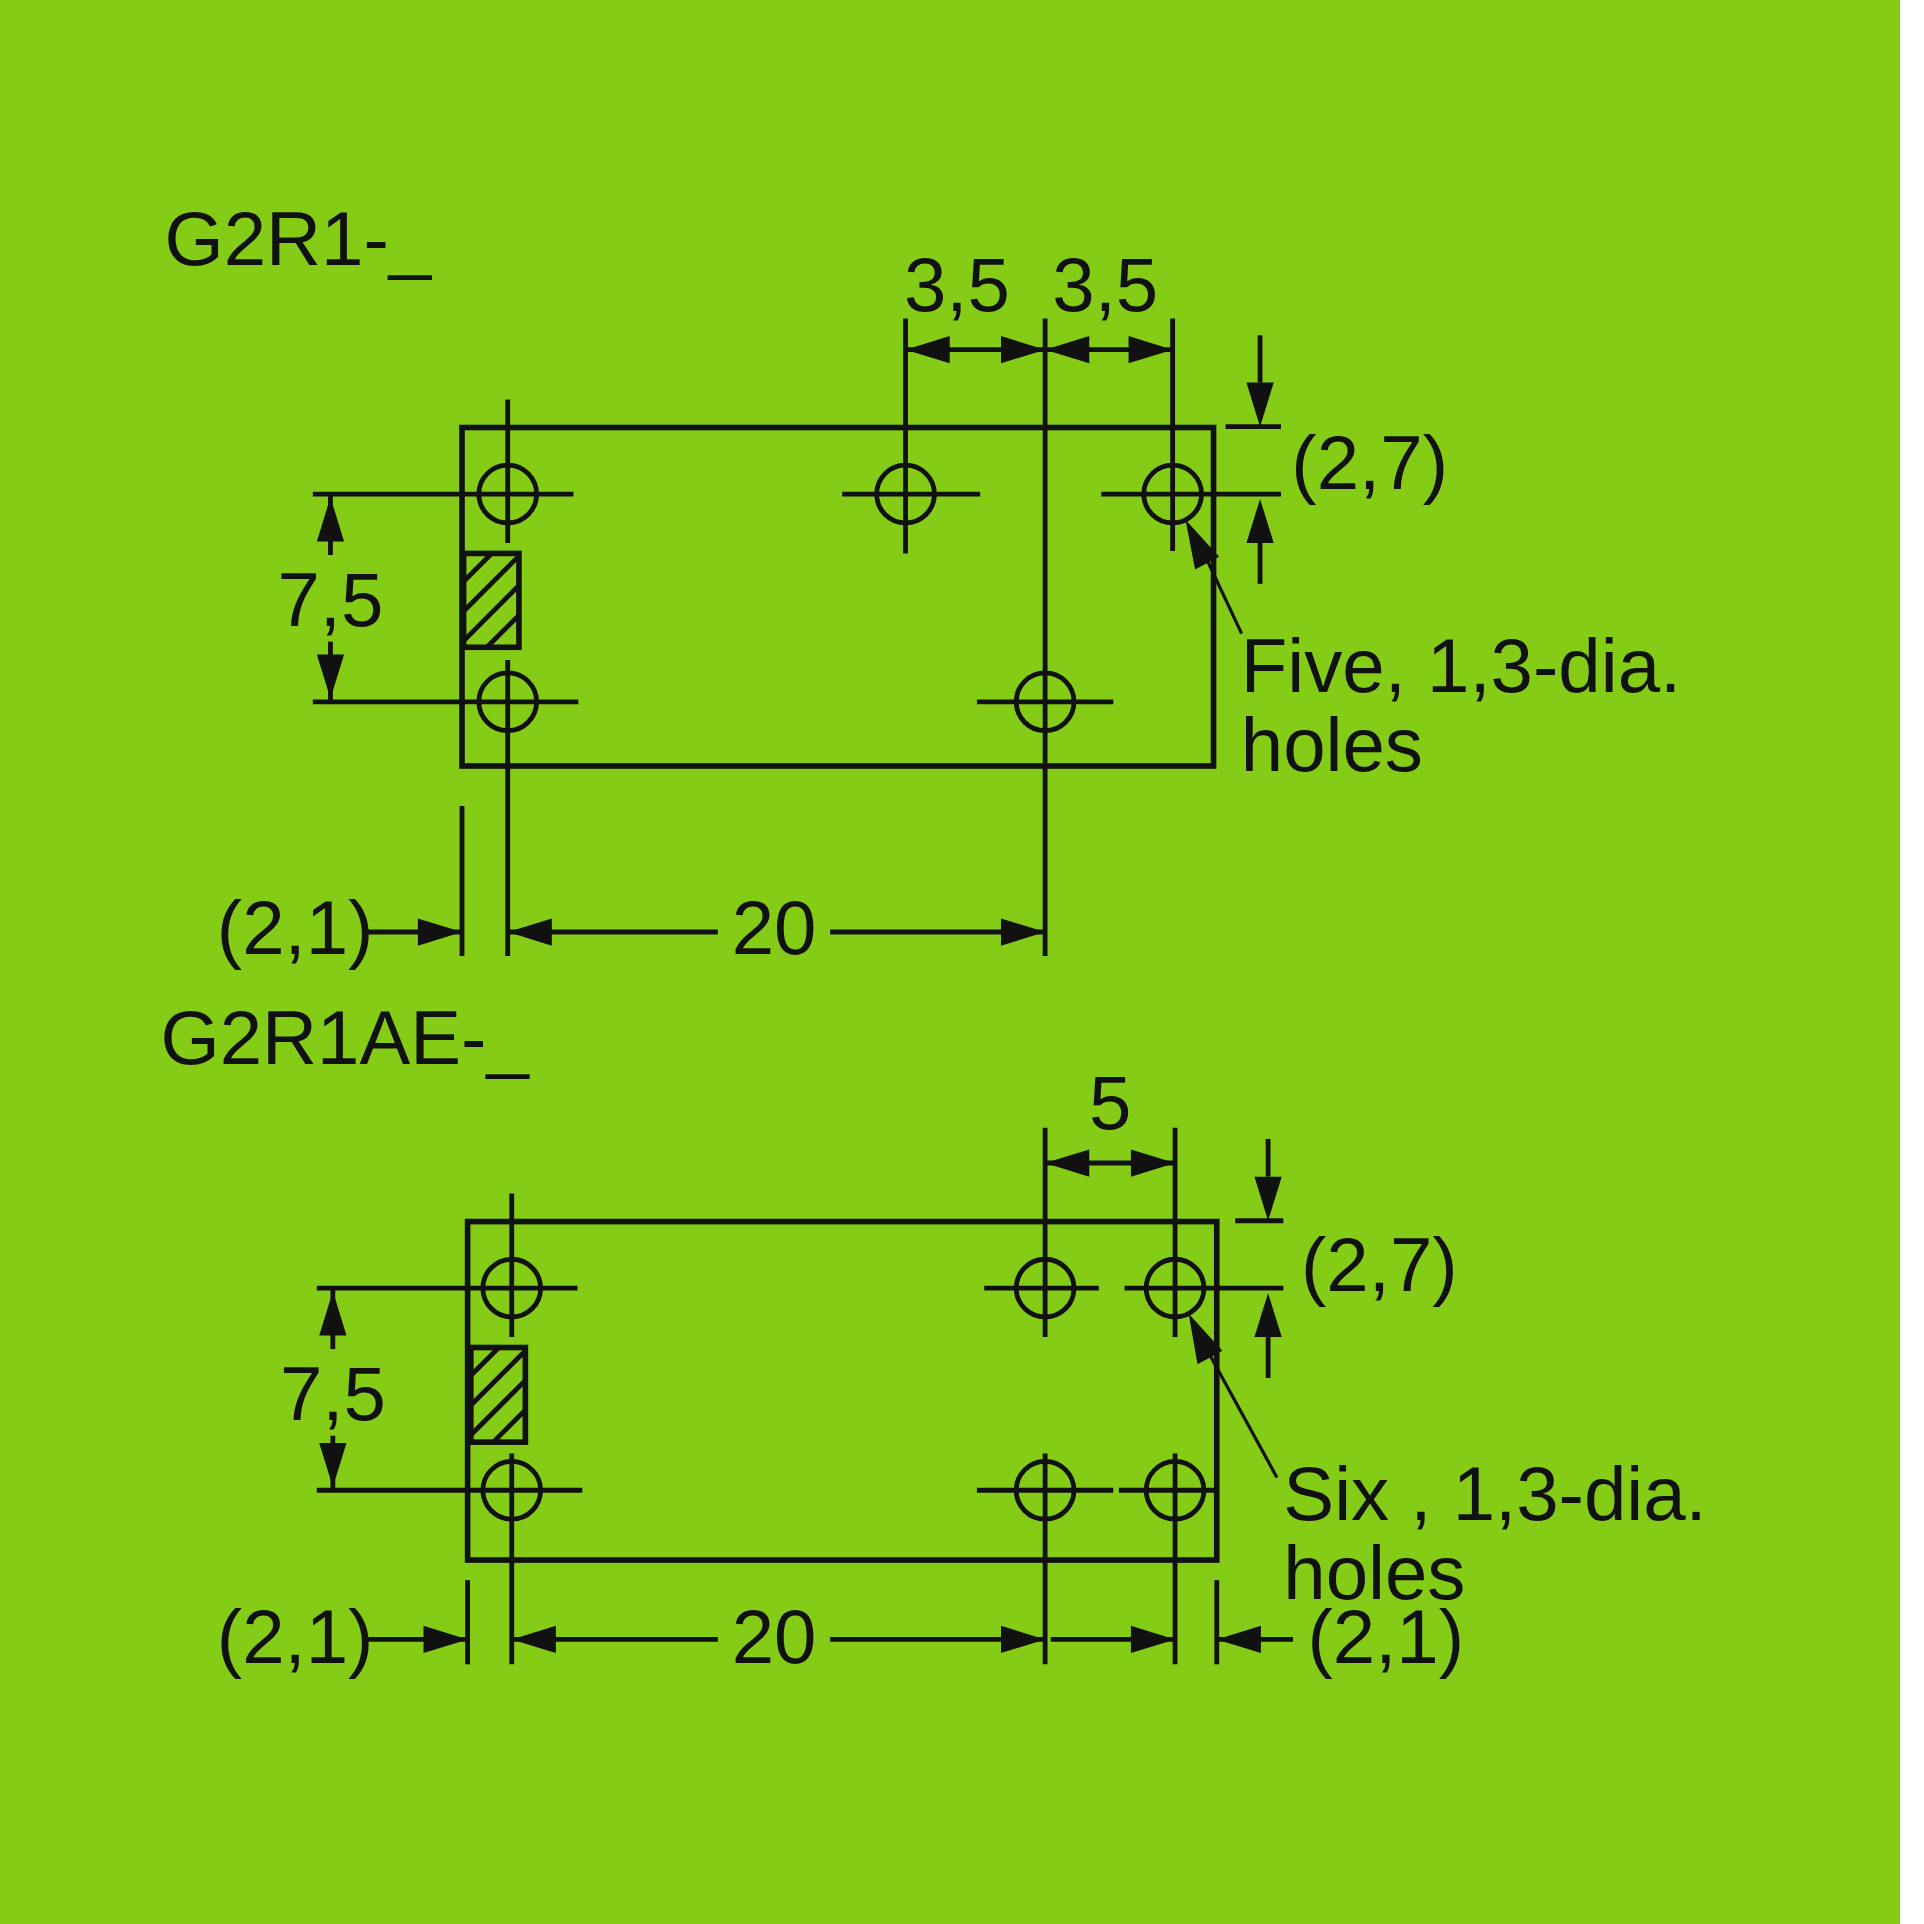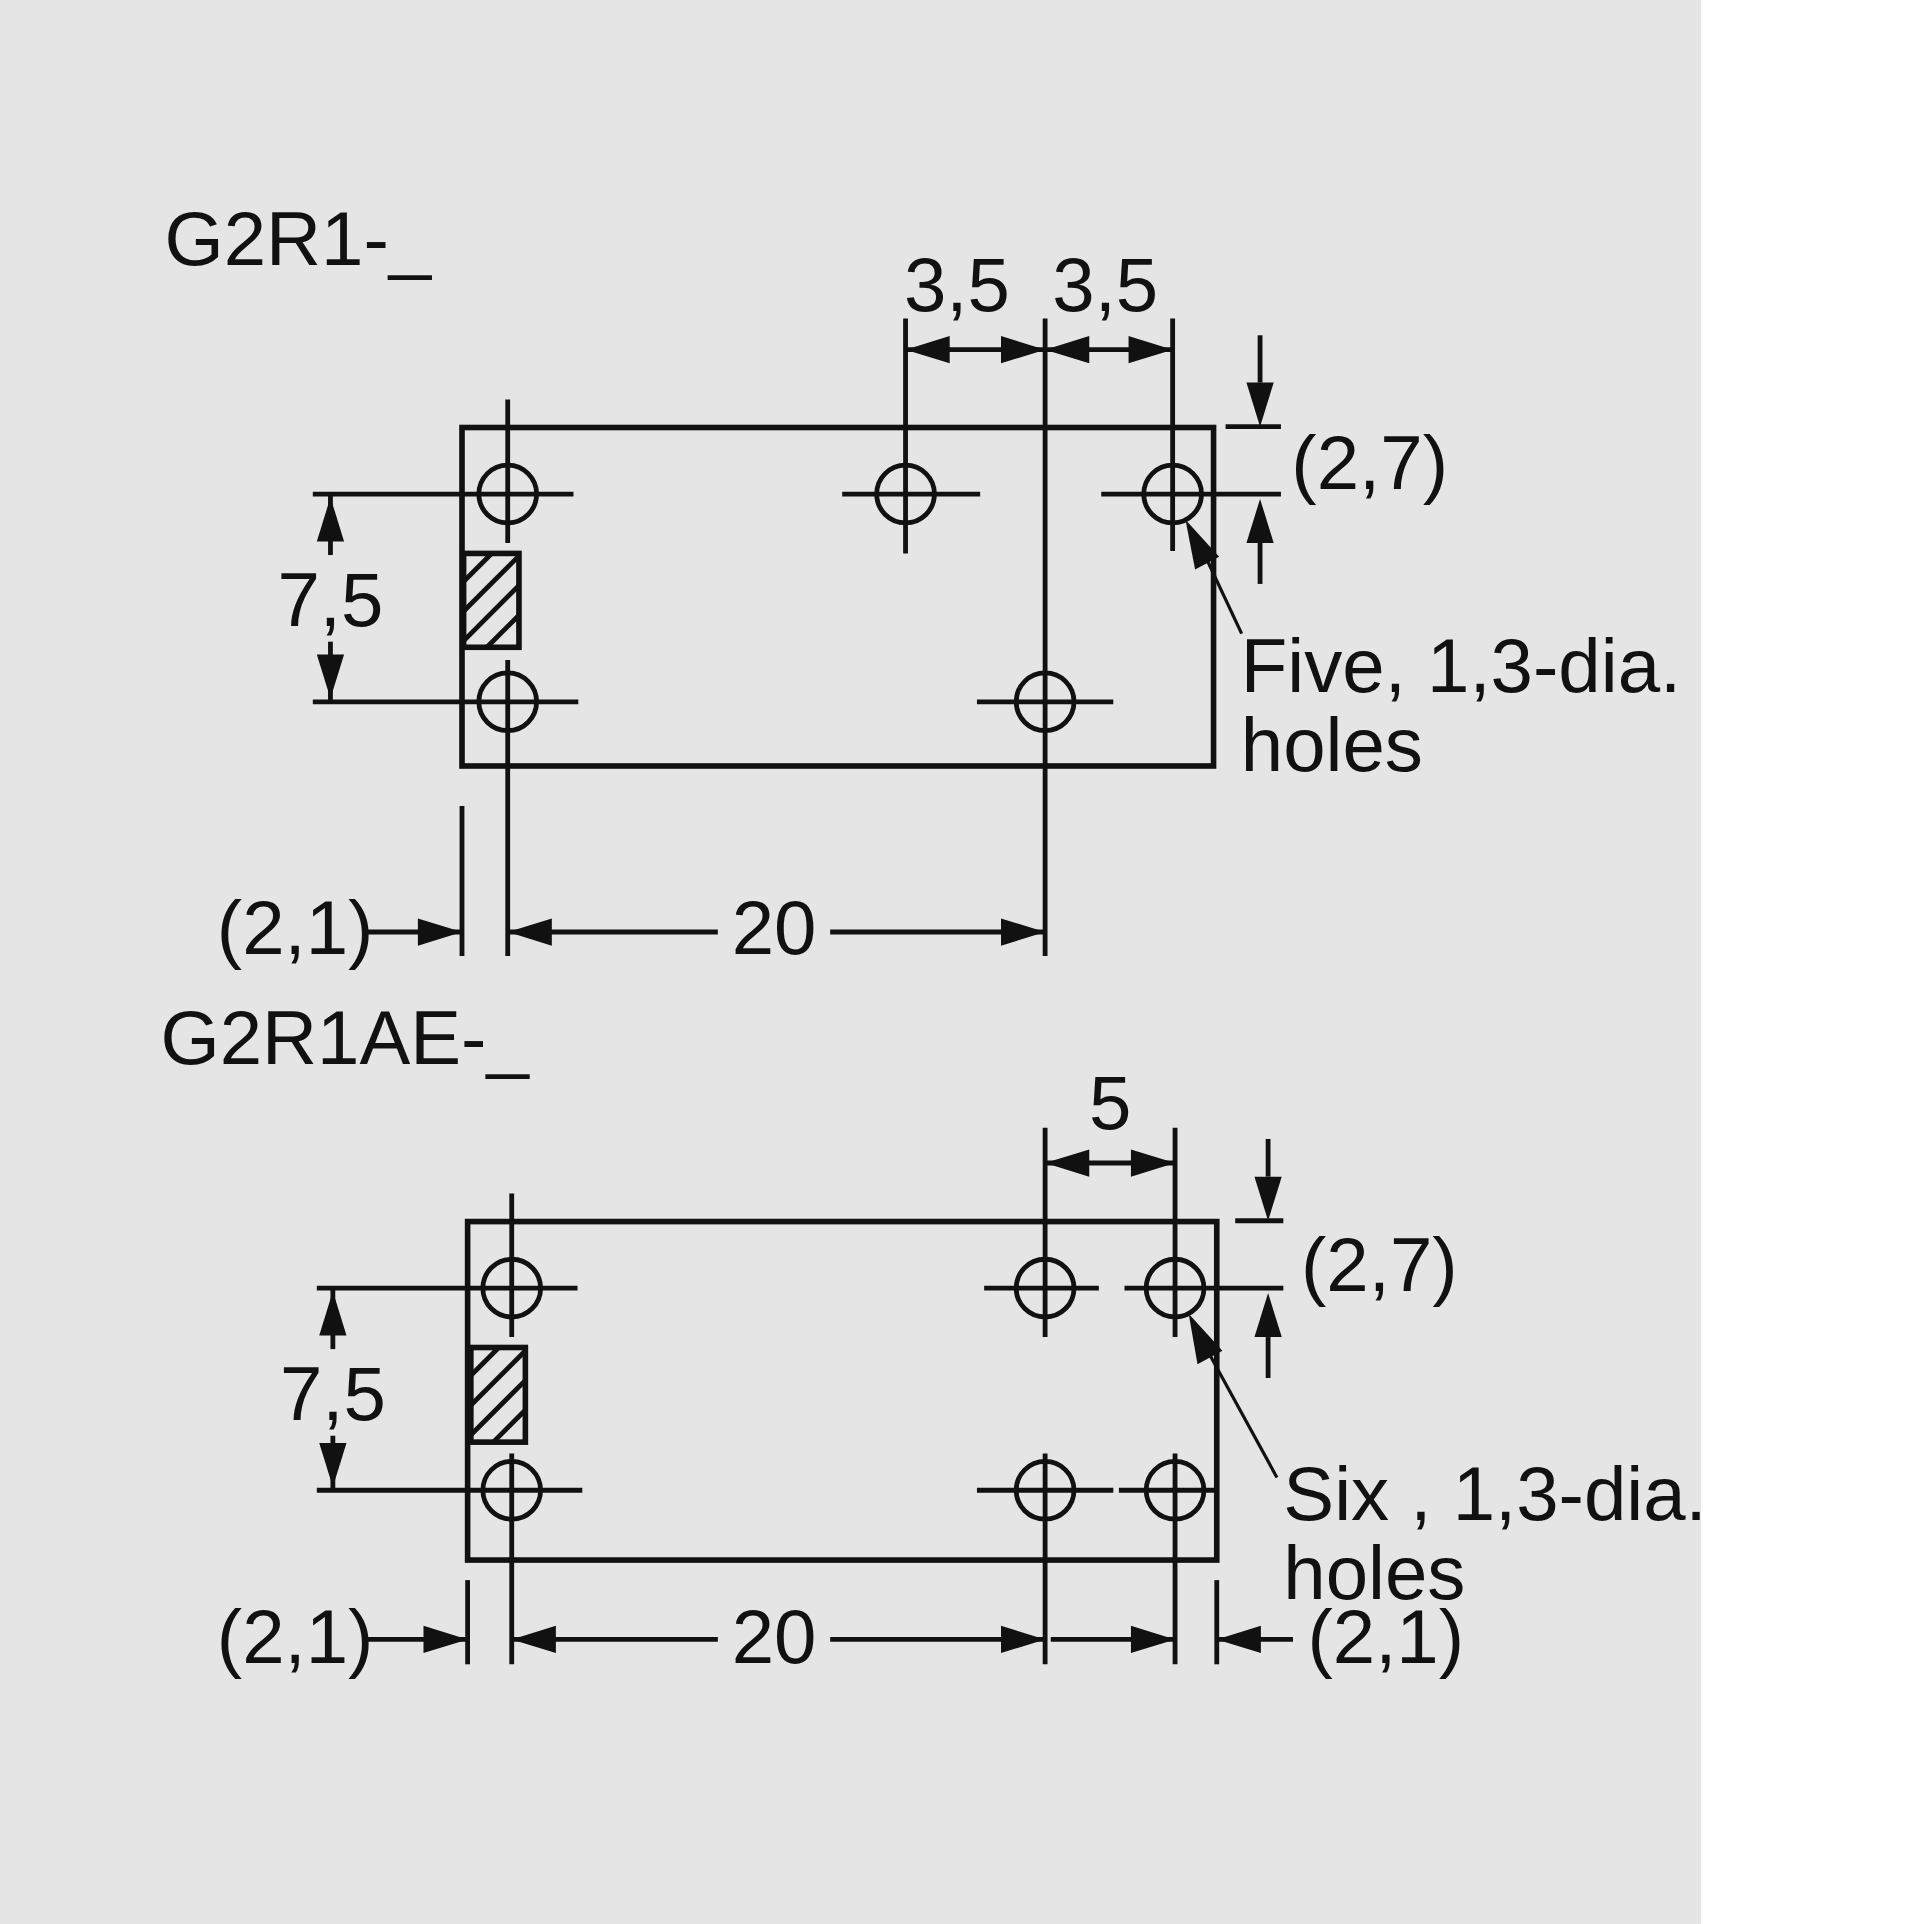--- a/index.html
+++ b/index.html
@@ -5,23 +5,23 @@
   html, body {
     margin: 0;
     padding: 0;
     background: #ffffff;
     width: 1925px;
     height: 1925px;
     font-family: "Liberation Sans", sans-serif;
   }
   .drawing-wrap {
     position: relative;
-    width: 1701px;
+    width: 1900px;
     height: 1925px;
-    background: #e5e5e5;
+    background: #84cc16;
   }
   svg { display: block; }
   .ink      { stroke: #111111; stroke-width: 6; fill: none; }
   .outline  { stroke: #111111; stroke-width: 7; fill: none; }
   .thin     { stroke: #111111; stroke-width: 4; fill: none; }
   .solid    { fill: #111111; stroke: none; }
   .lbl {
     fill: #111111;
     font-family: "Liberation Sans", sans-serif;
     font-size: 95px;

